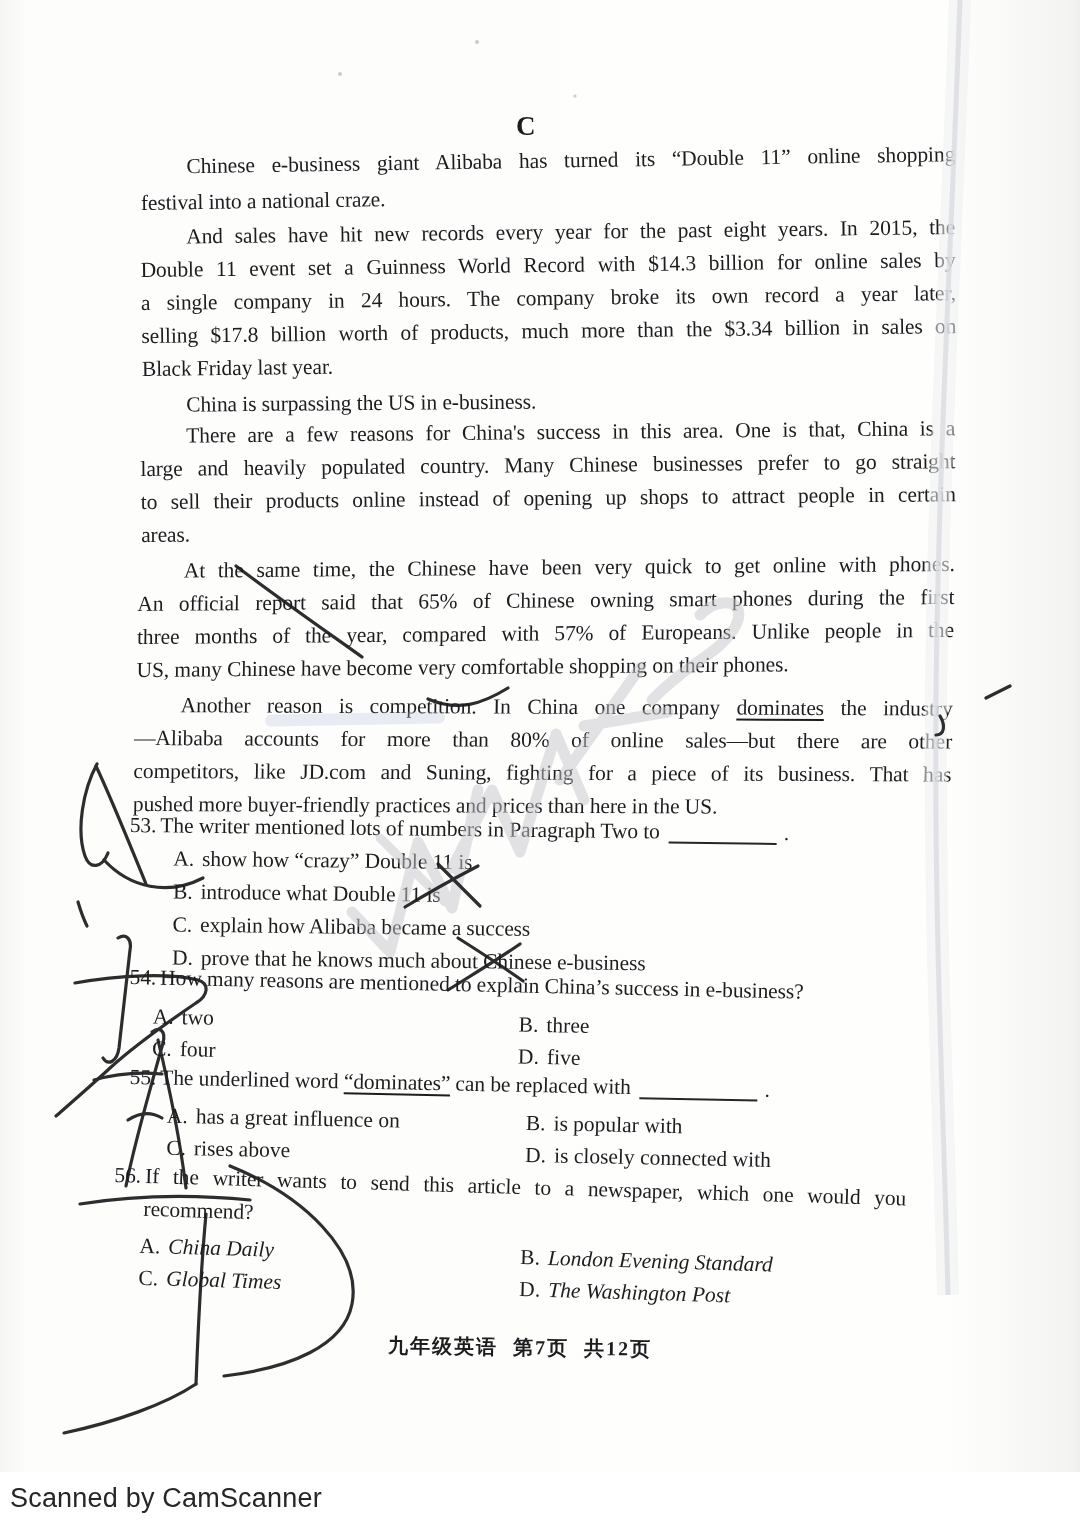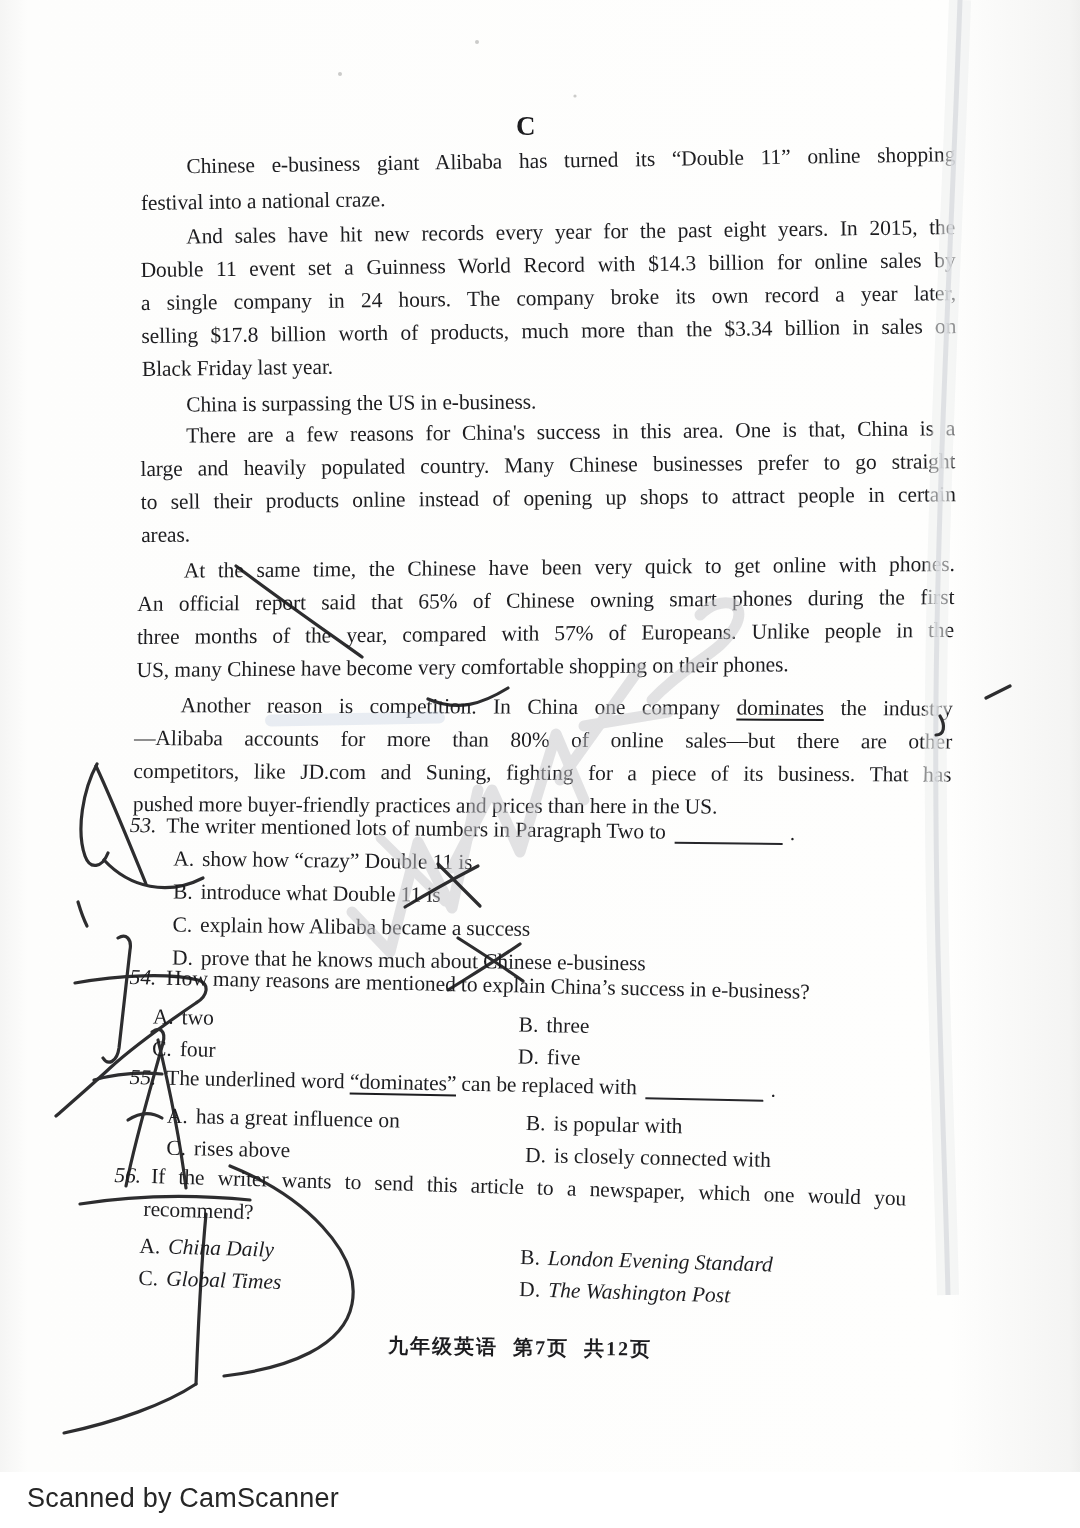--- a/index.html
+++ b/index.html
@@ -5,34 +5,34 @@
   html,body{margin:0;padding:0;background:#ffffff;}
   body{width:1080px;height:1528px;position:relative;overflow:hidden;
        font-family:"Liberation Serif","DejaVu Serif",serif;color:#1d1d20;}
   .scan{position:absolute;left:0;top:0;width:1080px;height:1472px;
         background:linear-gradient(to right,#f5f5f4 0,#fdfdfc 28px,#fefefd 88%,#f4f4f3 99%,#efefee 100%);}
   .block{position:absolute;transform-origin:left top;}
   .ln{display:block;height:33px;font-size:21.5px;line-height:33px;letter-spacing:-0.1px;white-space:normal;}
   .j{text-align:justify;text-align-last:justify;}
   .ind{text-indent:46px;}
   .u{text-decoration:underline;text-underline-offset:4px;}
-  .num{margin-right:10px;font-style:italic;}
+  .num{margin-right:4px;}
   .lbl{margin-right:8px;}
   .blank{display:inline-block;border-bottom:2px solid #26262a;height:18px;
          transform:translateY(5px);margin:0 7px 0 9px;}
   .blank.b53{width:108px;}
   .blank.b55{width:118px;}
   .optrow{position:relative;height:32px;}
   .optcell{position:absolute;top:0;font-size:21.5px;line-height:32px;white-space:nowrap;}
   .it{font-style:italic;}
   .section-c{position:absolute;left:516px;top:111px;font-size:27px;font-weight:600;}
   .footer{position:absolute;left:388px;top:1334px;display:flex;gap:15px;
           font-size:20px;font-weight:700;letter-spacing:2px;transform:rotate(0.8deg);
           font-family:"Liberation Serif","DejaVu Serif",serif;}
-  .camscanner{position:absolute;left:27px;top:1483px;font-family:"Liberation Sans","DejaVu Sans",sans-serif;
+  .camscanner{position:absolute;left:10px;top:1483px;font-family:"Liberation Sans","DejaVu Sans",sans-serif;
           font-size:27px;color:#262626;letter-spacing:0.2px;}
   svg.layer{position:absolute;left:0;top:0;pointer-events:none;}
   #wm-layer{z-index:1;}
   .textlayer{z-index:2;}
   #pen-layer{z-index:5;}
 </style>
 </head>
 <body>
 
 <div class="scan"></div>

